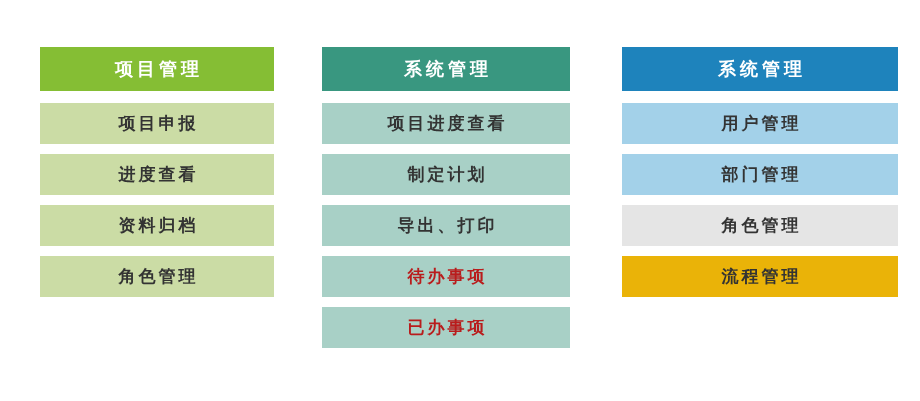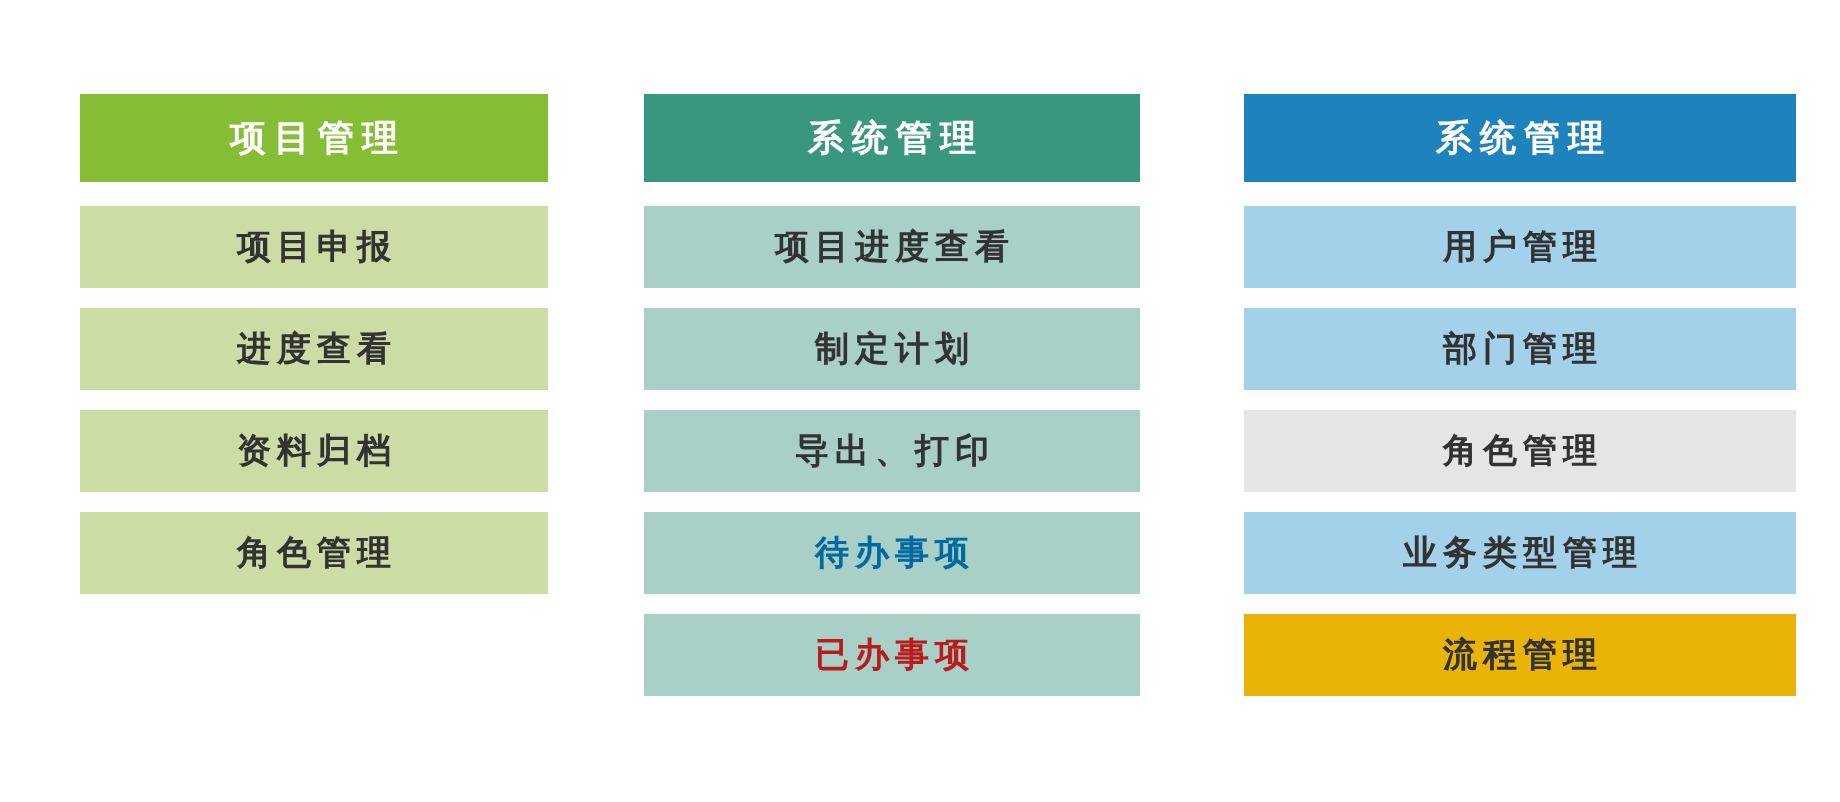--- a/index.html
+++ b/index.html
@@ -79,21 +79,21 @@
     <div>
         <div class="col-item" style="background: rgb(168, 208, 198); color: rgb(51, 51, 51);">
           <span>项目进度查看</span>
         </div>
         <div class="col-item" style="background: rgb(168, 208, 198); color: rgb(51, 51, 51);">
           <span>制定计划</span>
         </div>
         <div class="col-item" style="background: rgb(168, 208, 198); color: rgb(51, 51, 51);">
           <span>导出、打印</span>
         </div>
-        <div class="col-item" style="background: rgb(168, 208, 198); color: #0369a1;">
+        <div class="col-item" style="background: rgb(168, 208, 198); color: #b91c1c;">
           <span>待办事项</span>
         </div>
         <div class="col-item" style="background: rgb(168, 208, 198); color: #b91c1c;">
           <span>已办事项</span>
         </div>
       </div>
   </div>
     <div class="column col-2">
     <div class="col-header" style="background: rgb(30, 131, 188); color: rgb(255, 255, 255);">
       <span>系统管理</span>
@@ -101,21 +101,18 @@
     <div>
         <div class="col-item" style="background: rgb(163, 209, 233); color: rgb(51, 51, 51);">
           <span>用户管理</span>
         </div>
         <div class="col-item" style="background: rgb(163, 209, 233); color: rgb(51, 51, 51);">
           <span>部门管理</span>
         </div>
         <div class="col-item" style="background: #e5e5e5; color: rgb(51, 51, 51);">
           <span>角色管理</span>
         </div>
-        <div class="col-item" style="background: rgb(163, 209, 233); color: rgb(51, 51, 51);">
-          <span>业务类型管理</span>
-        </div>
         <div class="col-item" style="background: #eab308; color: rgb(51, 51, 51);">
           <span>流程管理</span>
         </div>
       </div>
   </div>
   </div>
 
 </body></html>

